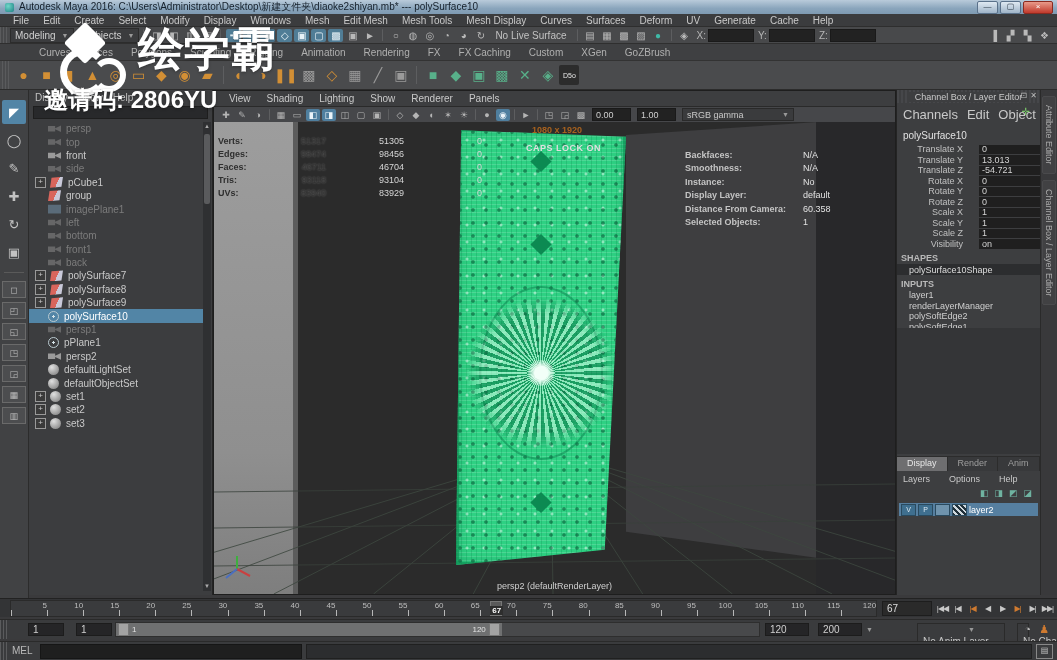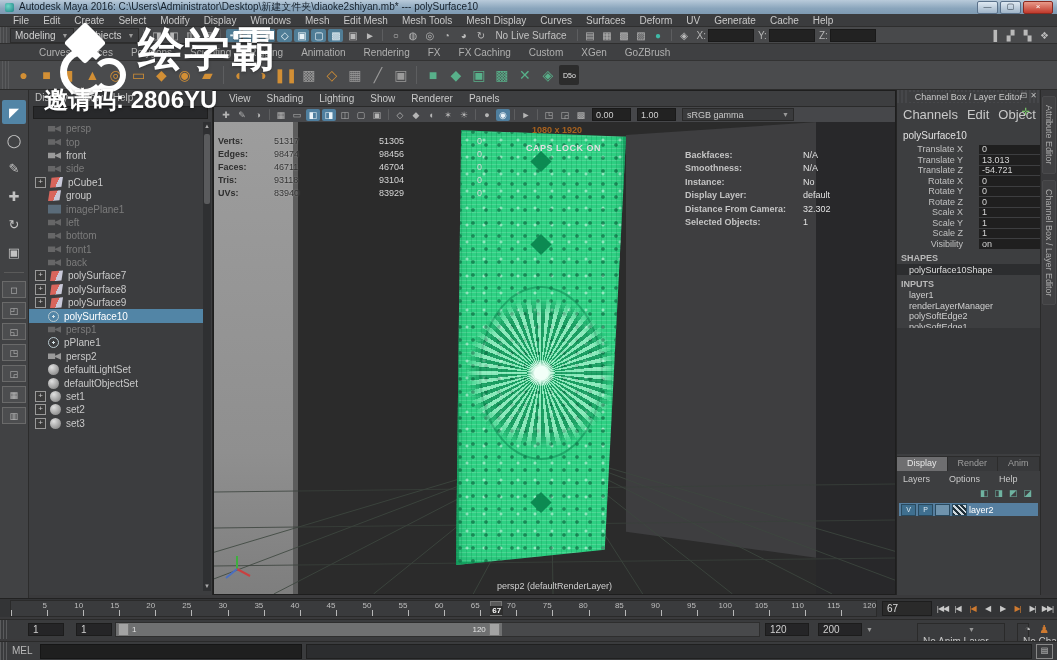--- a/index.html
+++ b/index.html
@@ -83,21 +83,21 @@
   .scene{position:absolute;left:0;top:31px;right:0;bottom:0;background:#2b2b2b;overflow:hidden;}
   .band-light{position:absolute;left:0;top:0;width:79px;height:100%;background:linear-gradient(#9d9d9d,#8f8f8f 70%,#7e7e7e);}
   .band-edge{position:absolute;left:79px;top:0;width:5px;height:100%;background:#5c5c5c;}
   .wall-right{position:absolute;left:412px;top:0;width:192px;height:436px;background:#3e3e40;clip-path:polygon(0 3%,100% 0,100% 100%,0 94%);}
   .band-dark-right{position:absolute;right:0;top:0;width:79px;height:100%;background:#28282a;}
   .floor{position:absolute;left:0;bottom:0;width:100%;height:140px;}
   .axis-gizmo{position:absolute;left:8px;bottom:10px;}
   .vp-hud-left{position:absolute;left:4px;top:12px;}
   .hud-row{display:flex;height:13px;align-items:center;font-size:9px;}
   .hud-label{width:56px;color:#2f2f2f;font-weight:bold;}
-  .hud-v1{width:52px;color:#333;text-shadow:0 0 2px rgba(255,255,255,.35);}
+  .hud-v1{width:52px;text-align:right;color:#333;text-shadow:0 0 2px rgba(255,255,255,.35);}
   .hud-v2{width:78px;text-align:right;color:#d6d6d6;}
   .hud-v3{width:78px;text-align:right;color:#d6d6d6;}
   .vp-hud-right{position:absolute;right:46px;top:26px;}
   .hudr-row{display:flex;height:13.5px;align-items:center;font-size:9px;}
   .hudr-label{width:118px;color:#c4c4c4;font-weight:bold;}
   .hudr-val{width:46px;color:#e2e2e2;}
   .vp-res{position:absolute;left:318px;top:3px;color:#a8621f;font-weight:bold;font-size:9px;}
   .vp-caps{position:absolute;left:312px;top:21px;color:#e0e0e0;font-weight:bold;font-size:9px;letter-spacing:.5px;}
   .vp-cam{position:absolute;left:0;right:0;bottom:3px;text-align:center;color:#cfcfcf;font-size:9px;}
   
@@ -656,21 +656,21 @@
             <span class="hudr-val">No</span>
           </div>
 
           <div class="hudr-row">
             <span class="hudr-label">Display Layer:</span>
             <span class="hudr-val">default</span>
           </div>
 
           <div class="hudr-row">
             <span class="hudr-label">Distance From Camera:</span>
-            <span class="hudr-val">32.302</span>
+            <span class="hudr-val">60.358</span>
           </div>
 
           <div class="hudr-row">
             <span class="hudr-label">Selected Objects:</span>
             <span class="hudr-val">1</span>
           </div>
         </div>
       <div class="vp-res">1080 x 1920</div>
       <div class="vp-caps">CAPS LOCK ON</div>
       <div class="vp-cam">persp2 (defaultRenderLayer)</div>

